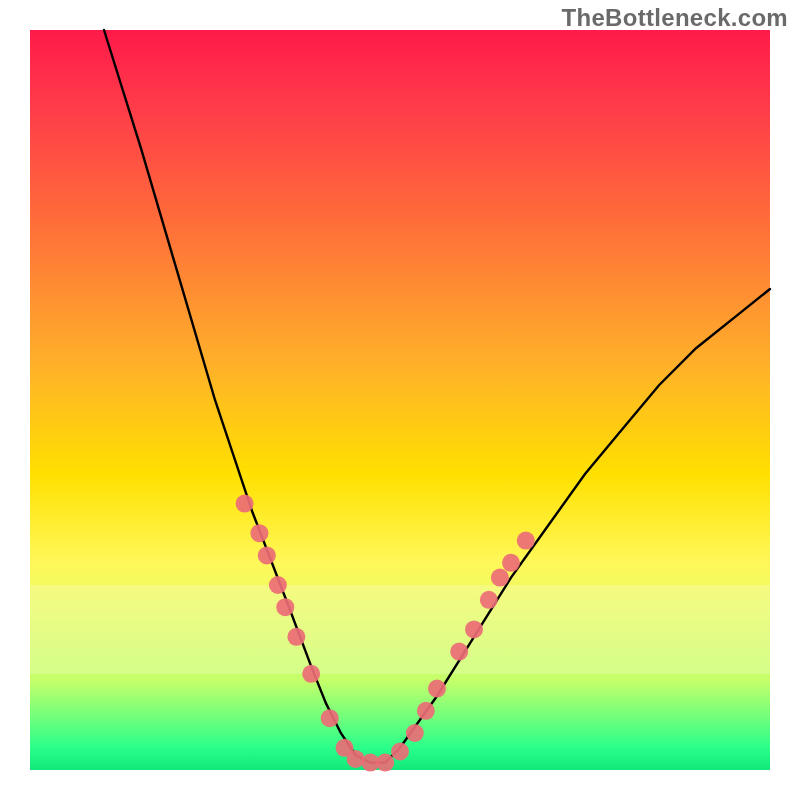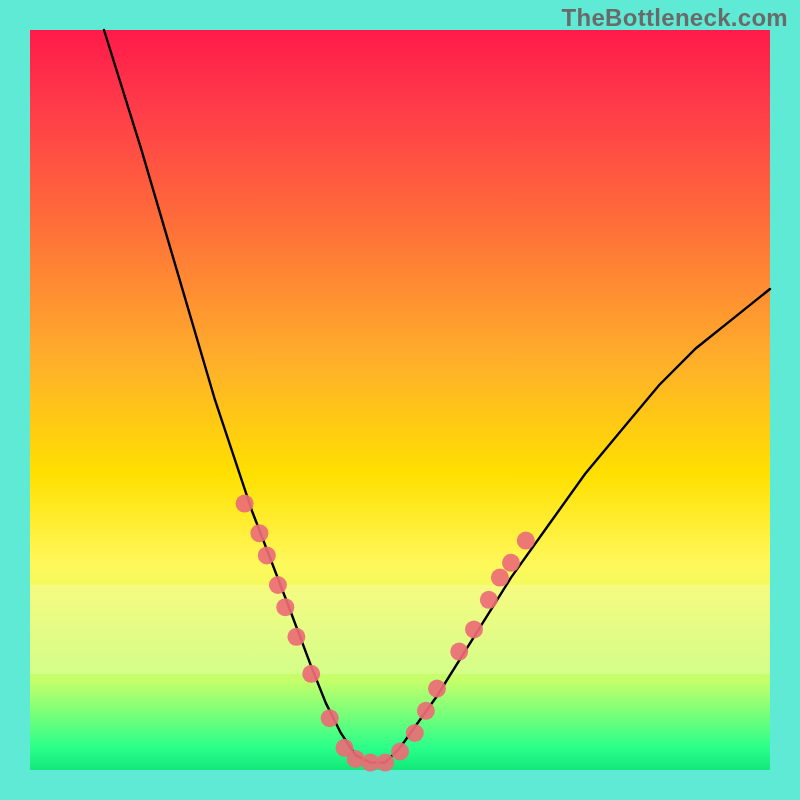--- a/index.html
+++ b/index.html
@@ -1,20 +1,20 @@
 <!DOCTYPE html>
 <html><head>
 <meta charset="utf-8">
 <style>
   * { margin: 0; padding: 0; box-sizing: border-box; }
   html, body { width: 800px; height: 800px; overflow: hidden; background: #000; }
   .frame {
     width: 800px;
     height: 800px;
-    background: #5eead4;
+    background: #ffffff;
     position: relative;
   }
   .plot-area {
     position: absolute;
     left: 30px;
     top: 30px;
     width: 740px;
     height: 740px;
     background: linear-gradient(to bottom,
       #ff1a4a 0%,

